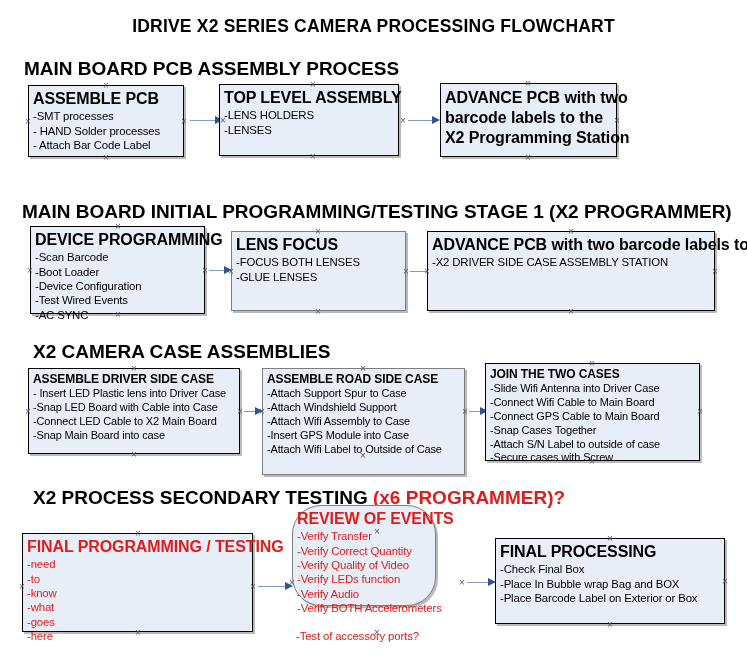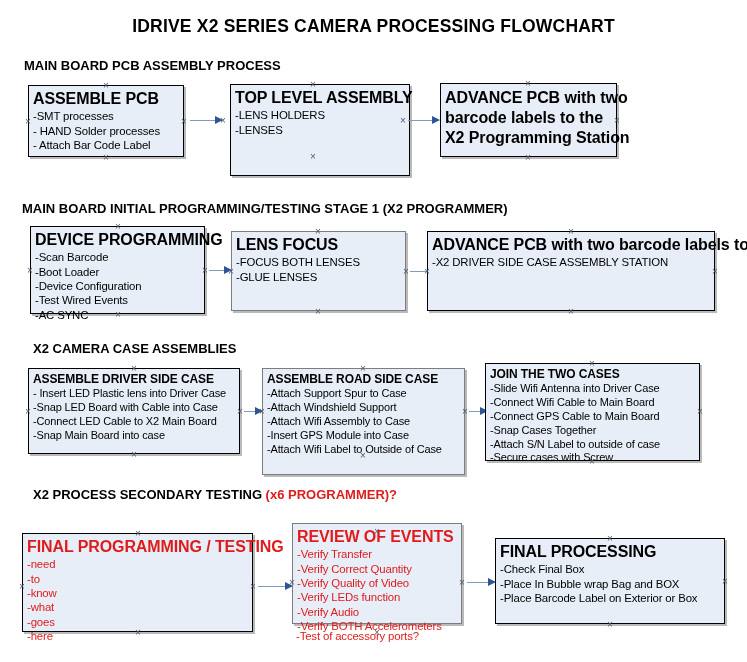--- a/index.html
+++ b/index.html
@@ -19,21 +19,21 @@
     left:0;right:0;top:16px;
     text-align:center;
     font-size:17.5px;
     font-weight:bold;
     letter-spacing:0.2px;
     color:#000;
   }
 
   .section-head{
     position:absolute;
-    font-size:13px;
+    font-size:19px;
     font-weight:bold;
     color:#000;
     white-space:nowrap;
   }
   .section-head .accent{color:#e01b1b;}
 
   
   .box{
     position:absolute;
     background:#e8eef7;
@@ -122,21 +122,21 @@
   <span class="handle" style="left:106px;top:85px;"></span>
   <span class="handle" style="left:106px;top:157px;"></span>
   <span class="handle" style="left:28px;top:121px;"></span>
   <span class="handle" style="left:184px;top:121px;"></span>
 
   <div class="arrow" style="left:190px;top:116px;width:32px;">
     <div class="shaft"></div>
       <div class="head"></div>
   </div>
 
-  <div class="box" style="left:230px;top:84px;width:180px;height:92px;">
+  <div class="box" style="left:219px;top:84px;width:180px;height:72px;">
     <div class="box-inner" style="top:3px;">
       <div class="box-title">TOP LEVEL ASSEMBLY</div>
       <div class="box-line">-LENS HOLDERS</div>
       <div class="box-line">-LENSES</div>
     </div>
   </div>
   <span class="handle" style="left:313px;top:84px;"></span>
   <span class="handle" style="left:313px;top:156px;"></span>
   <span class="handle" style="left:223px;top:120px;"></span>
   <span class="handle" style="left:403px;top:120px;"></span>
@@ -285,21 +285,21 @@
   <span class="handle" style="left:138px;top:533px;"></span>
   <span class="handle" style="left:138px;top:632px;"></span>
   <span class="handle" style="left:22px;top:586px;"></span>
   <span class="handle" style="left:253px;top:586px;"></span>
 
   <div class="arrow" style="left:258px;top:582px;width:34px;">
     <div class="shaft"></div>
       <div class="head"></div>
   </div>
 
-  <div class="box gray-edge red" style="left:292px;top:523px;width:170px;height:101px;">
+  <div class="box gray-edge red" style="left:292px;top:505px;width:144px;height:101px;border-radius:29px;">
     <div class="box-inner" style="top:3px;">
       <div class="box-title">REVIEW OF EVENTS</div>
       <div class="box-line">-Verify Transfer</div>
       <div class="box-line">-Verify Correct Quantity</div>
       <div class="box-line">-Verify Quality of Video</div>
       <div class="box-line">-Verify LEDs function</div>
       <div class="box-line">-Verify Audio</div>
       <div class="box-line">-Verify BOTH Accelerometers</div>
     </div>
   </div>

